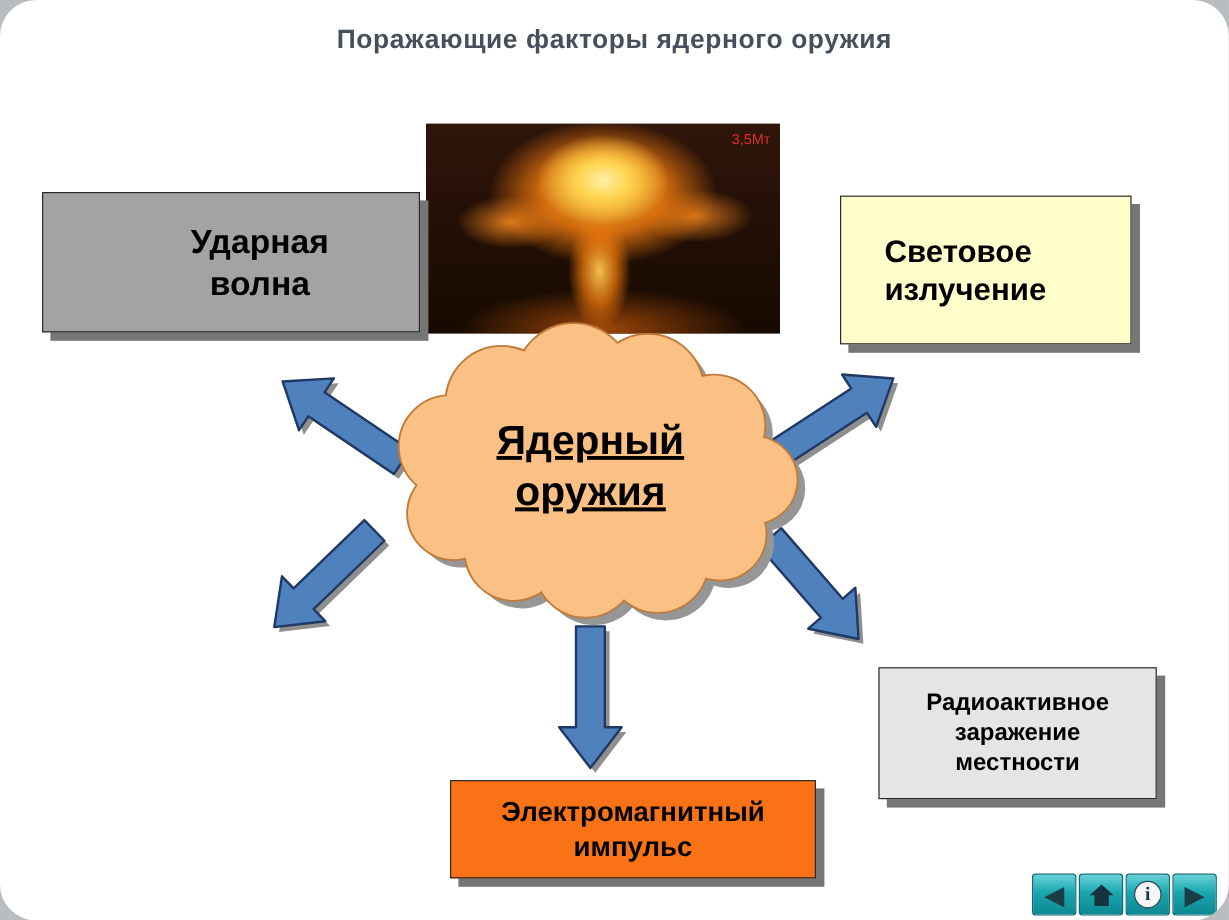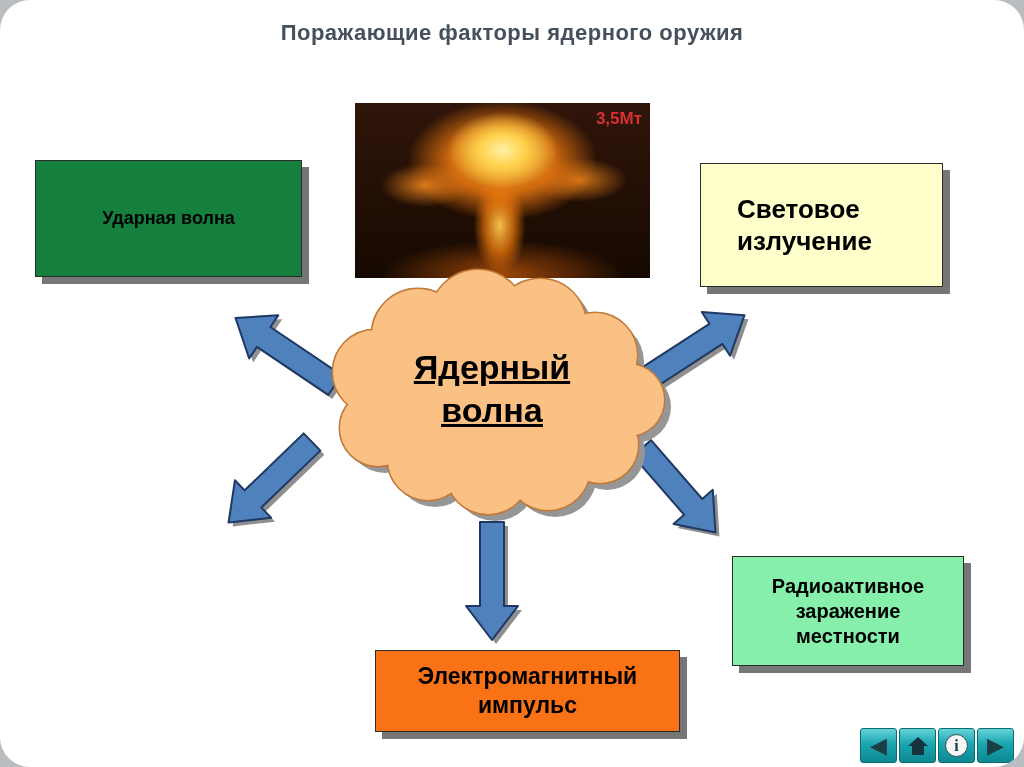--- a/index.html
+++ b/index.html
@@ -11,41 +11,41 @@
   
   .explosion{position:absolute;left:355px;top:103px;width:295px;height:175px;
     background:
       radial-gradient(55px 38px at 50% 27%, #fff0a8 0%, #ffd34e 40%, rgba(255,160,30,0) 100%),
       radial-gradient(95px 60px at 50% 33%, rgba(255,180,50,0.95) 0%, rgba(235,120,15,0.85) 55%, rgba(140,50,0,0) 100%),
       radial-gradient(45px 22px at 24% 47%, rgba(250,140,30,0.85) 0%, rgba(140,50,0,0) 100%),
       radial-gradient(48px 22px at 76% 44%, rgba(250,140,30,0.8) 0%, rgba(140,50,0,0) 100%),
       radial-gradient(26px 50px at 49% 70%, rgba(255,200,80,0.95) 0%, rgba(220,110,10,0.8) 55%, rgba(120,40,0,0) 100%),
       radial-gradient(120px 34px at 50% 98%, rgba(190,85,10,0.8) 0%, rgba(70,25,0,0) 100%),
       linear-gradient(180deg,#30150a 0%,#200e04 60%,#170a02 100%);}
-  .yield{position:absolute;right:8px;top:6px;font-size:17px;font-weight:bold;color:#D93030;}
+  .yield{position:absolute;right:8px;top:6px;font-size:12px;font-weight:normal;color:#D93030;}
   
   .diagram{position:absolute;left:0;top:0;width:1024px;height:767px;pointer-events:none;}
   
   .cloud-text{position:absolute;left:362px;top:346px;width:260px;text-align:center;
     font-size:34px;font-weight:bold;color:#000;line-height:1.25;text-decoration:underline;}
   .cloud-text div{text-decoration:underline;}
   
   .box{position:absolute;border:1px solid #2b2b2b;box-shadow:7px 7px 0 0 #767676;
     display:flex;align-items:center;justify-content:center;text-align:center;
     font-weight:bold;color:#000;line-height:1.25;}
-  .box-shock{left:35px;top:160px;width:265px;height:115px;background:#15803d;font-size:18px;}
+  .box-shock{left:35px;top:160px;width:265px;height:115px;background:#a3a3a3;font-size:28px;padding-left:48px;}
   .box-shock .inner{display:inline-block;max-width:170px;}
   .box-light{left:700px;top:163px;width:243px;height:124px;background:#FFFFCC;font-size:26px;
     justify-content:flex-start;text-align:left;padding-left:36px;box-sizing:border-box;}
   .box-light .inner{display:inline-block;max-width:160px;}
   .box-pen{left:28px;top:545px;width:282px;height:100px;background:#CFEAFB;font-size:24px;}
   .box-pen .inner{display:inline-block;max-width:210px;}
   .box-emp{left:350px;top:650px;width:303px;height:80px;background:#f97316;font-size:23px;margin-left:25px;}
   .box-emp .inner{display:inline-block;max-width:240px;}
-  .box-rad{left:732px;top:556px;width:230px;height:108px;background:#86efac;font-size:20px;}
+  .box-rad{left:732px;top:556px;width:230px;height:108px;background:#e5e5e5;font-size:20px;}
   .box-rad .inner{display:inline-block;max-width:185px;}
   
   .nav{position:absolute;right:10px;bottom:4px;display:flex;gap:2px;}
   .nav-btn{width:35px;height:33px;border:1px solid #0a6b73;border-radius:3px;
     background:linear-gradient(180deg,#66d3d8 0%,#1aa6b0 45%,#0d8891 100%);
     display:flex;align-items:center;justify-content:center;cursor:pointer;}
   .nav-glyph{font-size:22px;color:#1b3d45;line-height:1;}
   .info-circle{width:21px;height:21px;border-radius:50%;background:#f6f6f6;border:1px solid #2a4a52;
     display:flex;align-items:center;justify-content:center;
     font-family:"Liberation Serif",serif;font-size:16px;font-weight:bold;color:#123a44;}
@@ -100,21 +100,21 @@
       <use href="#arrow112" transform="translate(642,448) rotate(49)"></use>
     </g>
 
     <use href="#cloudShape" transform="translate(7,7)" fill="#969696"></use>
     <use href="#cloudShape" fill="#FBC083" stroke="#C07A3A" stroke-width="3"></use>
     <use href="#cloudShape" fill="#FBC083"></use>
   </svg>
 
   <div class="cloud-text">
     <div>Ядерный</div>
-    <div>волна</div>
+    <div>оружия</div>
   </div>
 
   <div class="box box-shock">
     <span class="inner">Ударная волна</span>
   </div>
 
   <div class="box box-light">
     <span class="inner">Световое излучение</span>
   </div>
 

